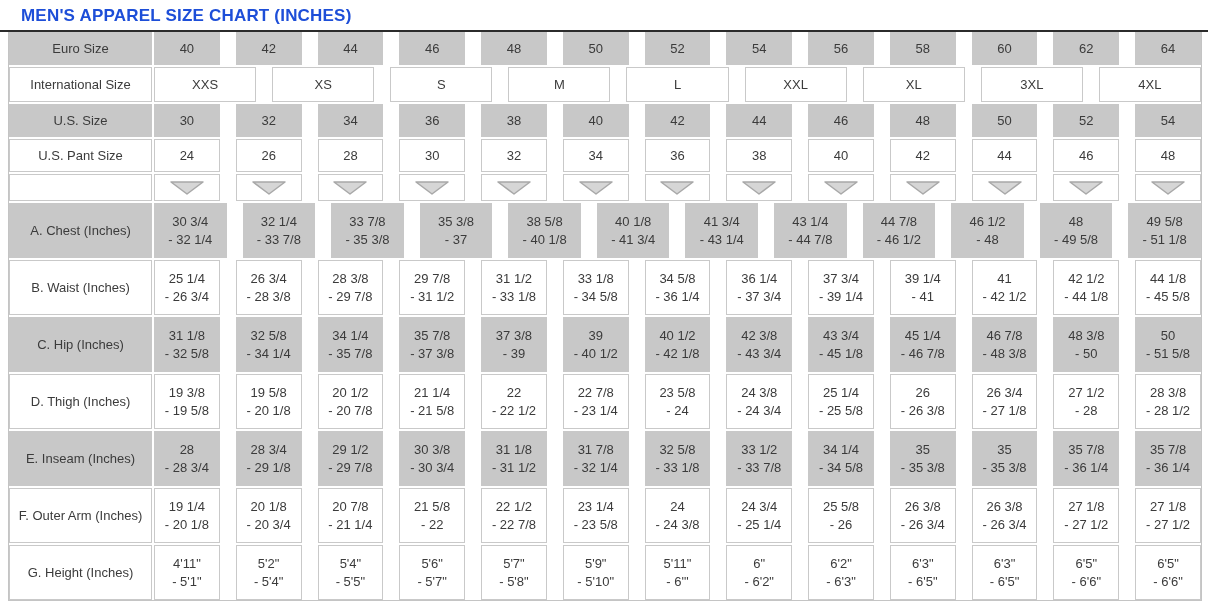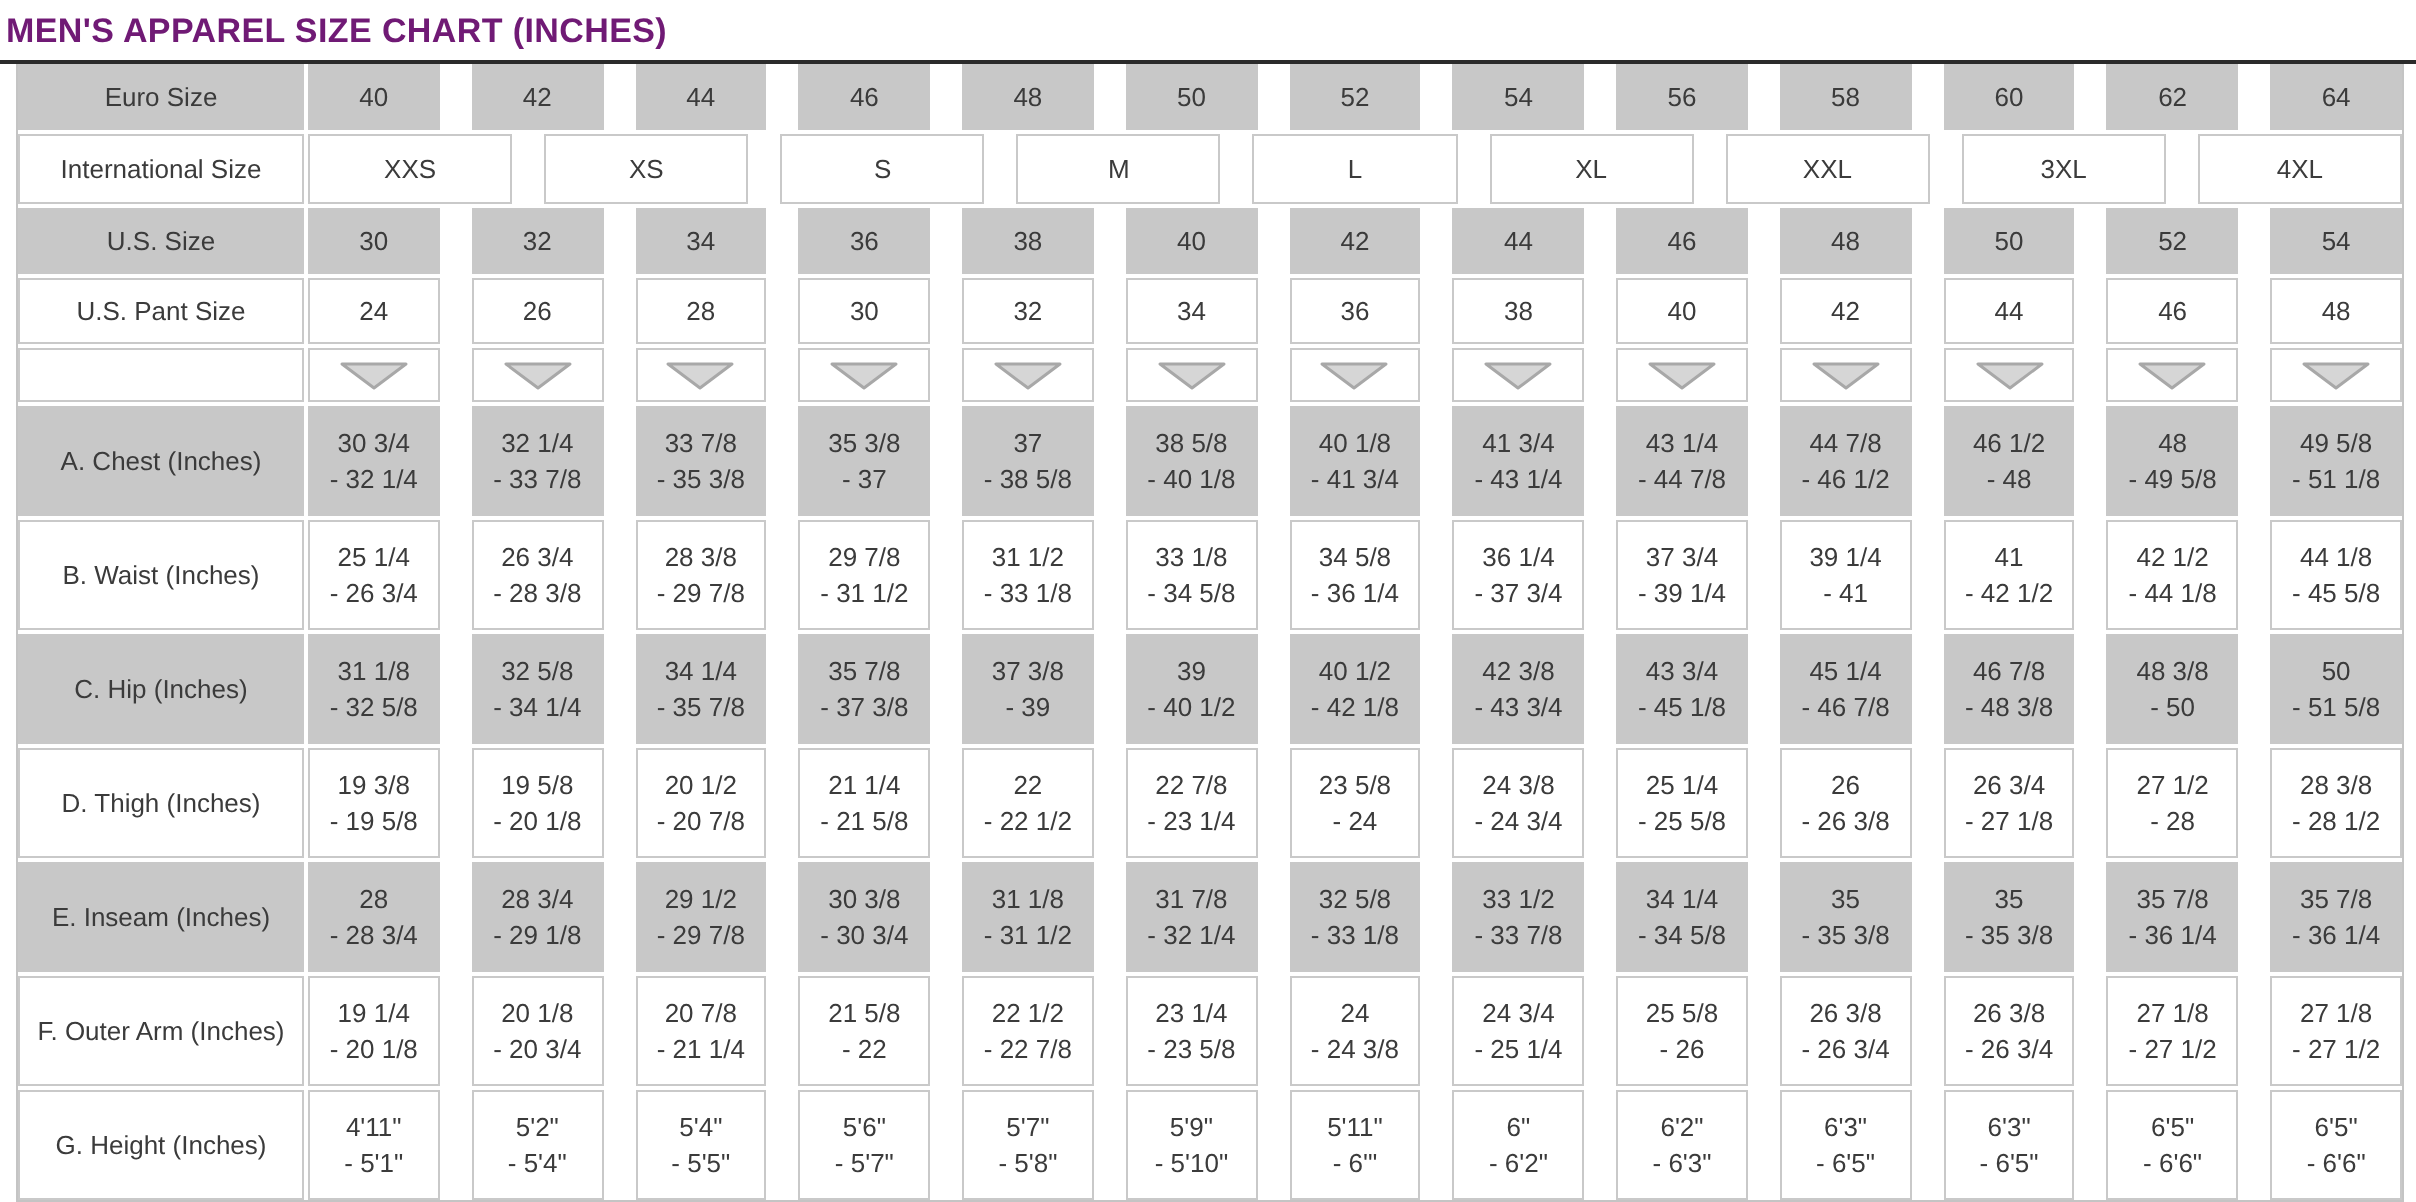--- a/index.html
+++ b/index.html
@@ -7,22 +7,22 @@
     width: 1208px; height: 601px; overflow: hidden;
     font-family: "Liberation Sans", sans-serif;
     color: #3b3b3b;
     -webkit-font-smoothing: antialiased;
   }
   .page-title {
     font-size: 17px;
     font-weight: bold;
     font-stretch: condensed;
     letter-spacing: 0.2px;
-    color: #701a75;
-    padding: 6px 0 4px 3px;
+    color: #1d4ed8;
+    padding: 6px 0 4px 21px;
     border-bottom: 2px solid #2b2b2b;
     text-transform: uppercase;
   }
   .chart {
     margin: 0 6px 0 8px;
     border: 1px solid #c4c4c4;
     border-top: none;
   }
   .row { display: flex; margin-top: 2px; }
   .row:first-child { margin-top: 0; }
@@ -68,22 +68,22 @@
       </div>
     </div>
     <div class="row white size intl">
       <div class="cell label-cell">International Size</div>
       <div class="data-area">
         <div class="cell">XXS</div>
         <div class="cell">XS</div>
         <div class="cell">S</div>
         <div class="cell">M</div>
         <div class="cell">L</div>
+        <div class="cell">XXL</div>
         <div class="cell">XL</div>
-        <div class="cell">XXL</div>
         <div class="cell">3XL</div>
         <div class="cell">4XL</div>
       </div>
     </div>
     <div class="row gray size">
       <div class="cell label-cell">U.S. Size</div>
       <div class="data-area">
         <div class="cell">30</div>
         <div class="cell">32</div>
         <div class="cell">34</div>
@@ -165,22 +165,20 @@
       <div class="cell label-cell">A. Chest (Inches)</div>
       <div class="data-area">
         <div class="cell">30 3/4
 - 32 1/4</div>
         <div class="cell">32 1/4
 - 33 7/8</div>
         <div class="cell">33 7/8
 - 35 3/8</div>
         <div class="cell">35 3/8
 - 37</div>
-        <div class="cell">37
-- 38 5/8</div>
         <div class="cell">38 5/8
 - 40 1/8</div>
         <div class="cell">40 1/8
 - 41 3/4</div>
         <div class="cell">41 3/4
 - 43 1/4</div>
         <div class="cell">43 1/4
 - 44 7/8</div>
         <div class="cell">44 7/8
 - 46 1/2</div>

